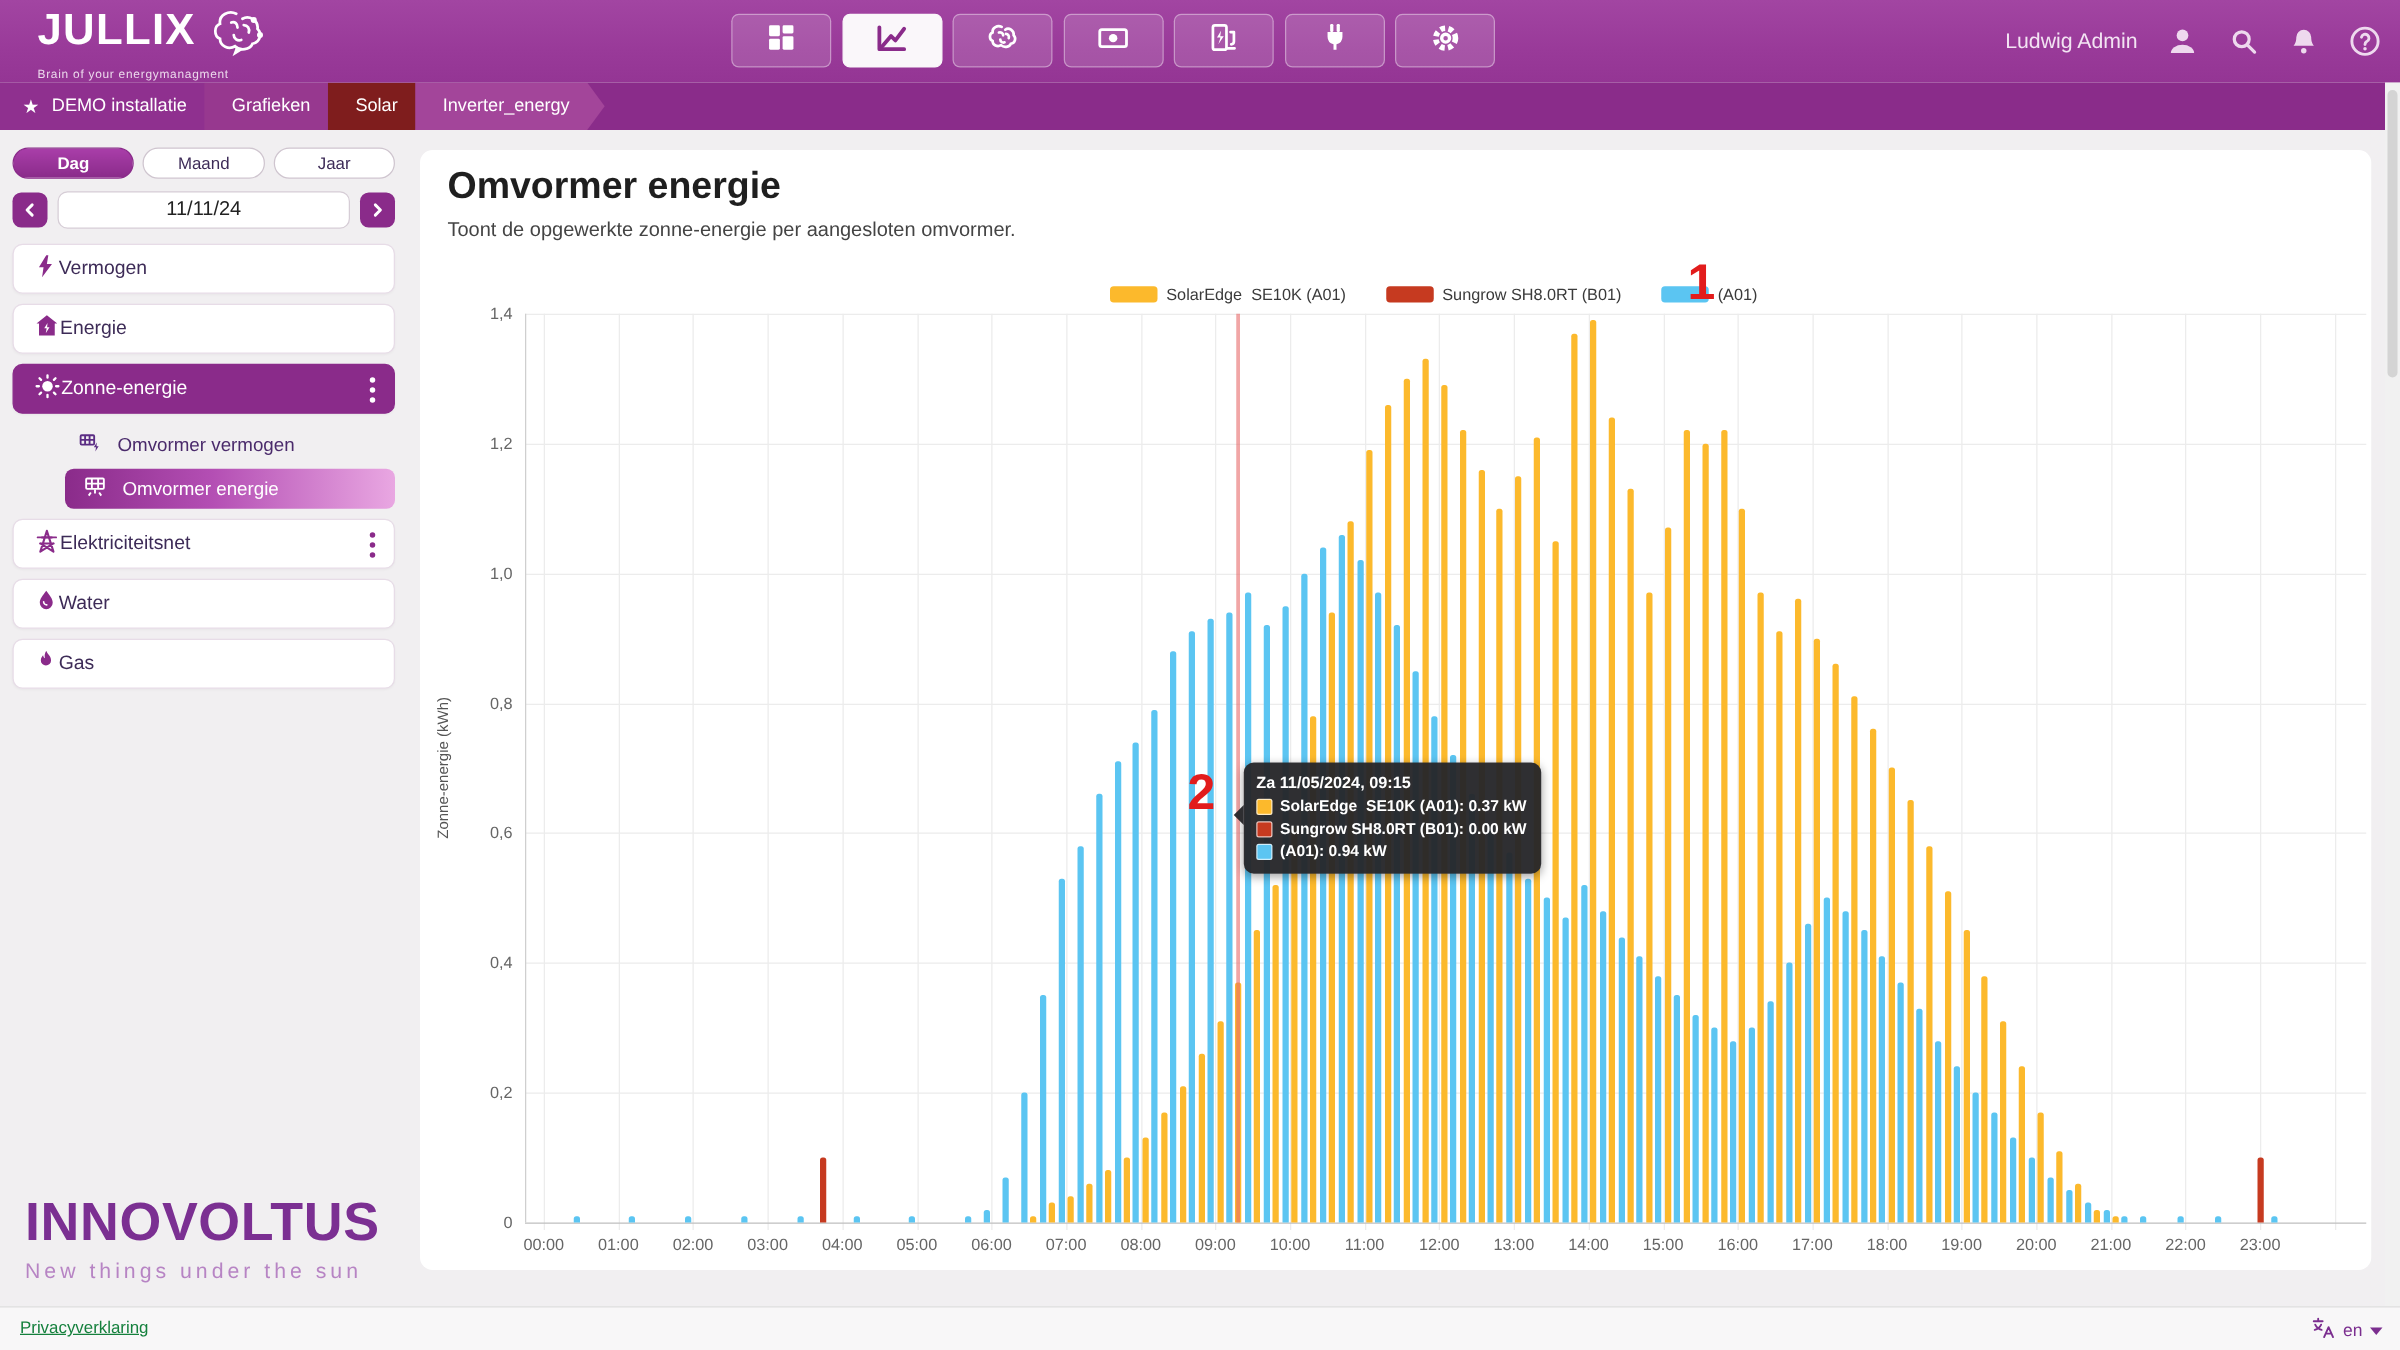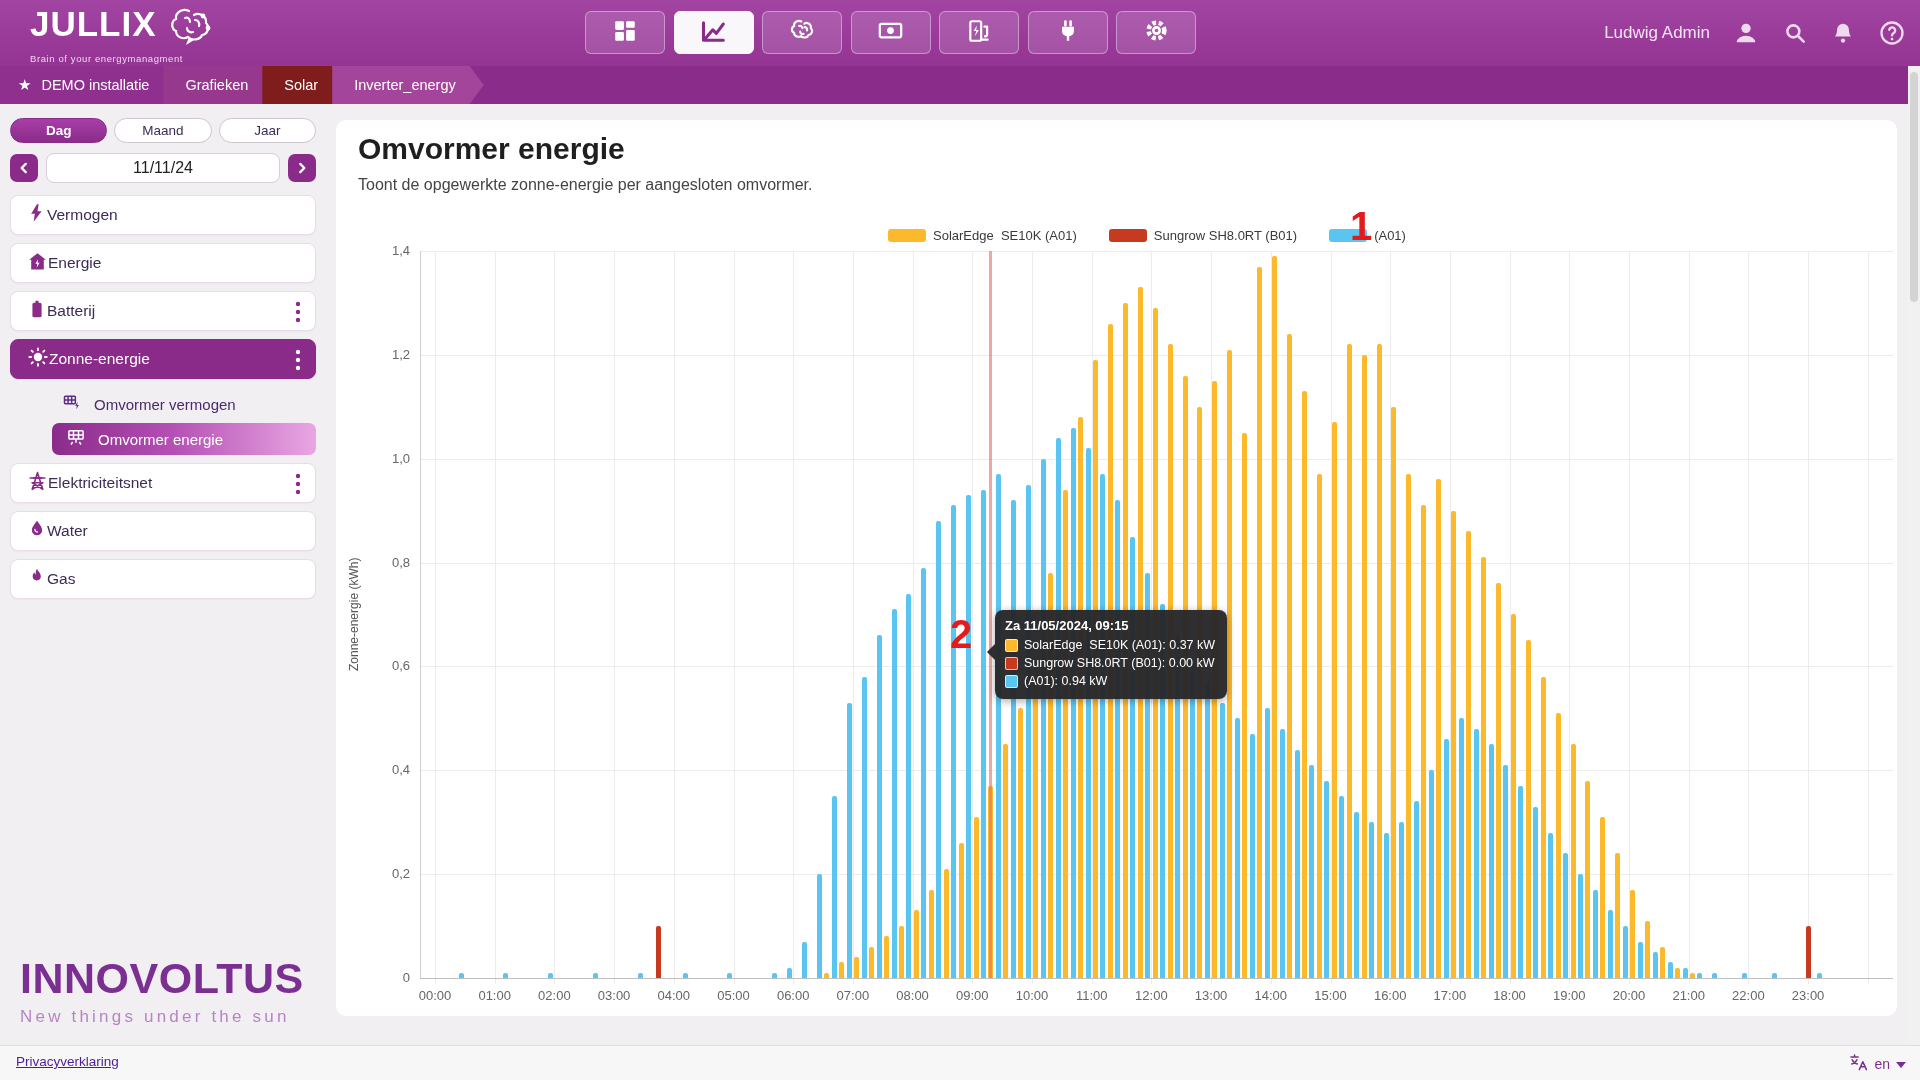--- a/index.html
+++ b/index.html
@@ -76,30 +76,30 @@
   #legend{position:absolute;left:888px;top:228px;display:flex;gap:32px;align-items:center;}
   .leg-item{display:flex;align-items:center;gap:7px;cursor:pointer;pointer-events:auto;}
   .leg-swatch{width:38px;height:13px;border-radius:3px;}
   .leg-text{font-size:13px;color:#3a3a3a;white-space:pre;}
   #hoverline{position:absolute;width:3px;background:rgba(231,106,106,.6);}
   #tooltip{position:absolute;left:995px;top:610px;background:rgba(38,38,42,.96);border-radius:8px;color:#fff;
     padding:8px 12px 9px 10px;box-shadow:0 2px 8px rgba(0,0,0,.35);}
   #tooltip:before{content:"";position:absolute;left:-8px;top:34px;border:8px solid transparent;
     border-right-color:rgba(38,38,42,.96);border-left:0;}
   .tt-title{font-size:13px;font-weight:bold;margin-bottom:3px;white-space:pre;}
-  .tt-row{display:flex;align-items:center;gap:6px;font-size:12.5px;font-weight:normal;line-height:18px;}
+  .tt-row{display:flex;align-items:center;gap:6px;font-size:12.5px;font-weight:bold;line-height:18px;}
   .tt-swatch{width:13px;height:13px;border-radius:2px;border:1px solid rgba(255,255,255,.7);}
   .tt-text{white-space:pre;}
   .annot{position:absolute;font-size:40px;font-weight:bold;color:#e21c1c;line-height:1;}
   #annot-1{left:1350px;top:206px;}
   #annot-2{left:950px;top:614px;}
 
   
   #footer{position:absolute;left:0;top:1045px;width:1920px;height:35px;background:#f8f7f8;border-top:1px solid #ddd;}
-  .privacy{position:absolute;left:16px;top:8px;font-size:13.5px;color:#4c1d95;text-decoration:underline;cursor:pointer;}
+  .privacy{position:absolute;left:16px;top:8px;font-size:13.5px;color:#15803d;text-decoration:underline;cursor:pointer;}
   .lang{position:absolute;right:14px;top:7px;display:flex;align-items:center;gap:6px;color:#7b2e8f;font-size:14px;cursor:pointer;}
   .caret-down{width:0;height:0;border-left:5px solid transparent;border-right:5px solid transparent;border-top:6px solid #7b2e8f;margin-top:2px;}
   #scrollbar{position:absolute;right:0;top:66px;width:12px;height:979px;background:#f1f1f1;}
   #scroll-thumb{position:absolute;left:2px;top:6px;width:8px;height:230px;border-radius:4px;background:#d4d4d4;cursor:pointer;}
 </style>
 </head>
 <body>
 
 <div id="app">
 
@@ -263,36 +263,20 @@
         <span class="lbl">Vermogen</span>
       </div>
       <div class="s-item">
         <span>
           <svg width="21" height="21" viewBox="0 0 24 24" fill="currentColor">
             <path d="M12 2.5L2.5 10h2.3v11h14.4V10h2.3z"></path>
             <path d="M12.6 9.5l-3 5h2.2l-.8 4.5 3.4-5.6h-2.2z" fill="#fff"></path>
           </svg>
         </span>
         <span class="lbl">Energie</span>
-      </div>
-      <div class="s-item">
-        <span>
-          <svg width="20" height="22" viewBox="0 0 24 24" fill="currentColor">
-            <rect x="10" y="2" width="4" height="3" rx="1"></rect>
-              <rect x="6.5" y="4.5" width="11" height="17.5" rx="2"></rect>
-          </svg>
-        </span>
-        <span class="lbl">Batterij</span>
-        <span class="kebab">
-          <svg width="6" height="24" viewBox="0 0 6 24" fill="#8a2b8a">
-              <circle cx="3" cy="4" r="2.2"></circle>
-              <circle cx="3" cy="12" r="2.2"></circle>
-              <circle cx="3" cy="20" r="2.2"></circle>
-            </svg>
-        </span>
       </div>
 
       <div class="s-item active">
         <span>
           <svg width="22" height="22" viewBox="0 0 24 24" fill="none" stroke="#fff" stroke-width="2" stroke-linecap="round">
             <circle cx="12" cy="12" r="4.6" fill="#fff" stroke="none"></circle>
             <path d="M12 2.5v2M12 19.5v2M2.5 12h2M19.5 12h2M5 5l1.4 1.4M17.6 17.6L19 19M19 5l-1.4 1.4M6.4 17.6L5 19"></path>
           </svg>
         </span>
         <span class="lbl">Zonne-energie</span>

